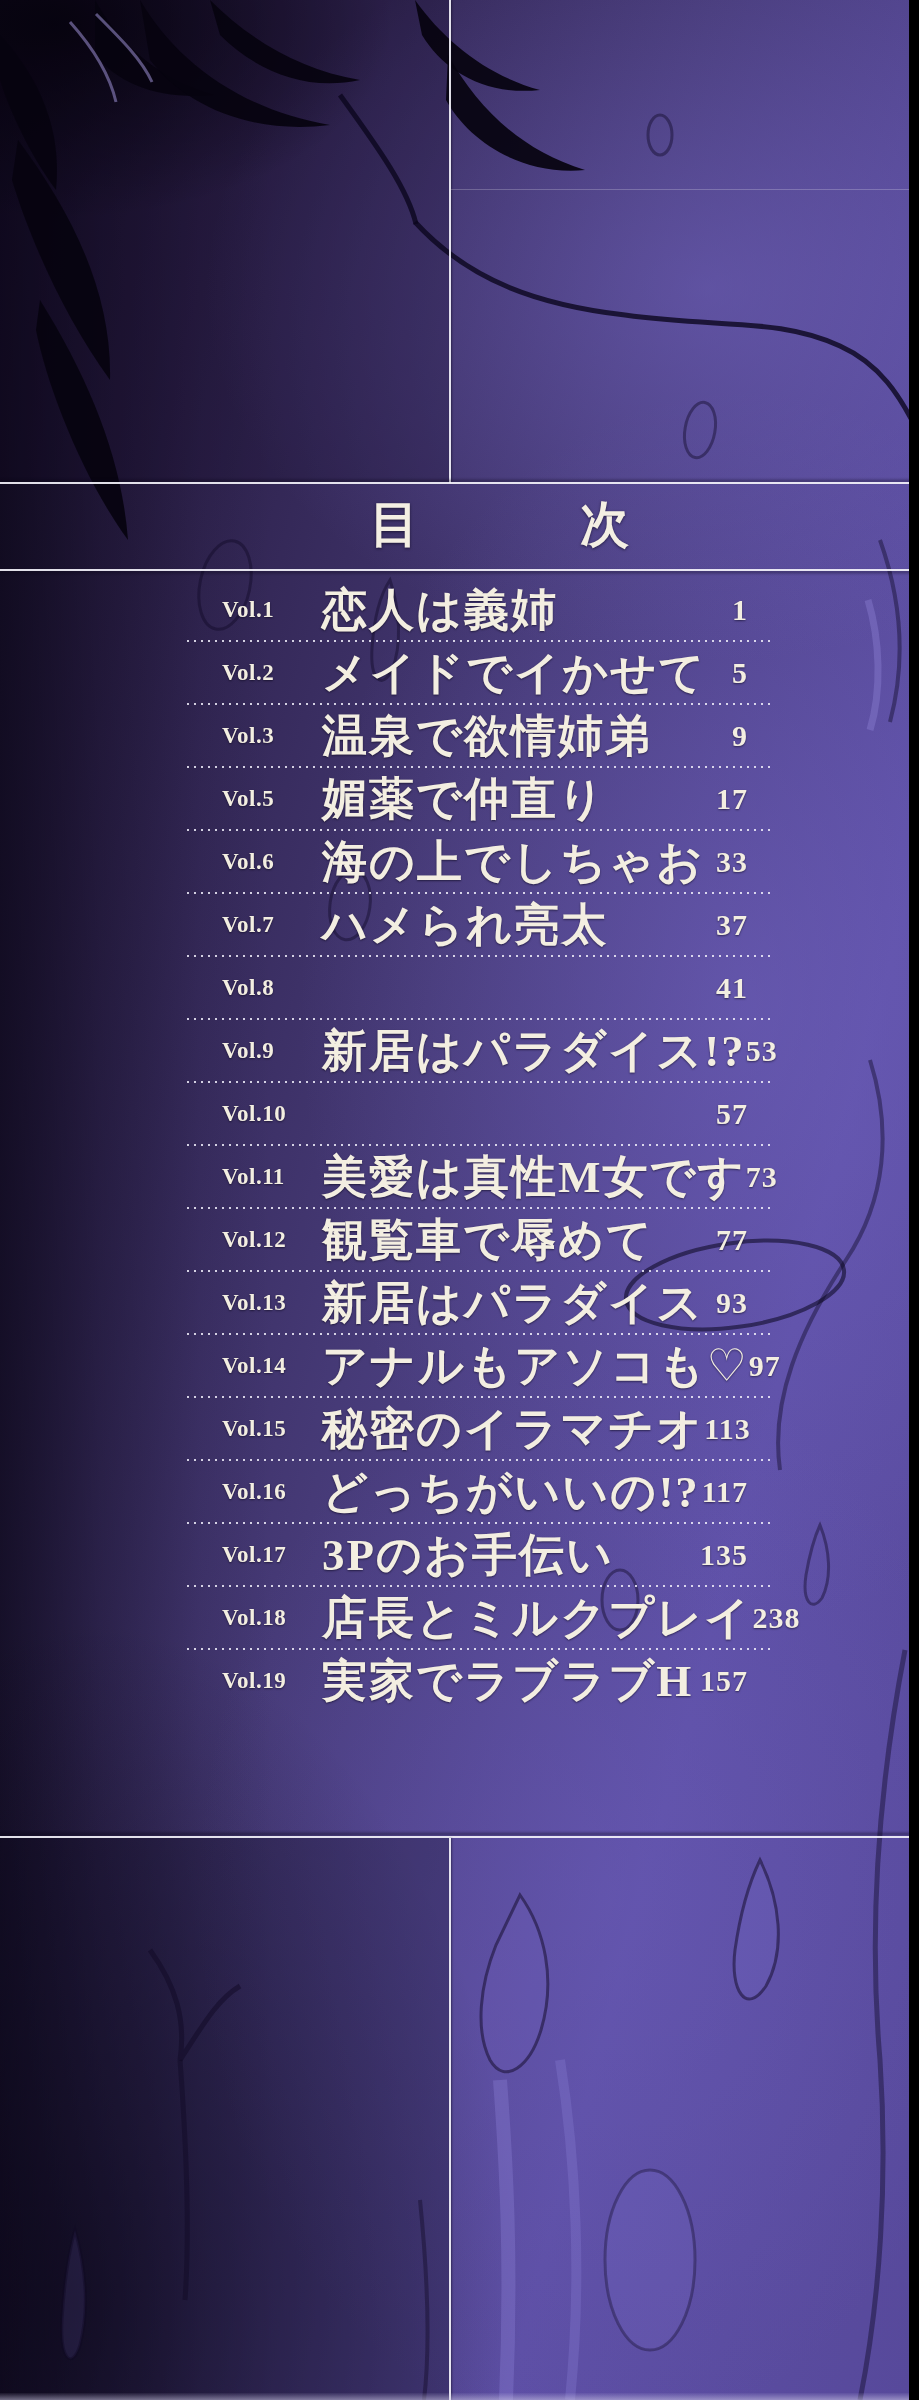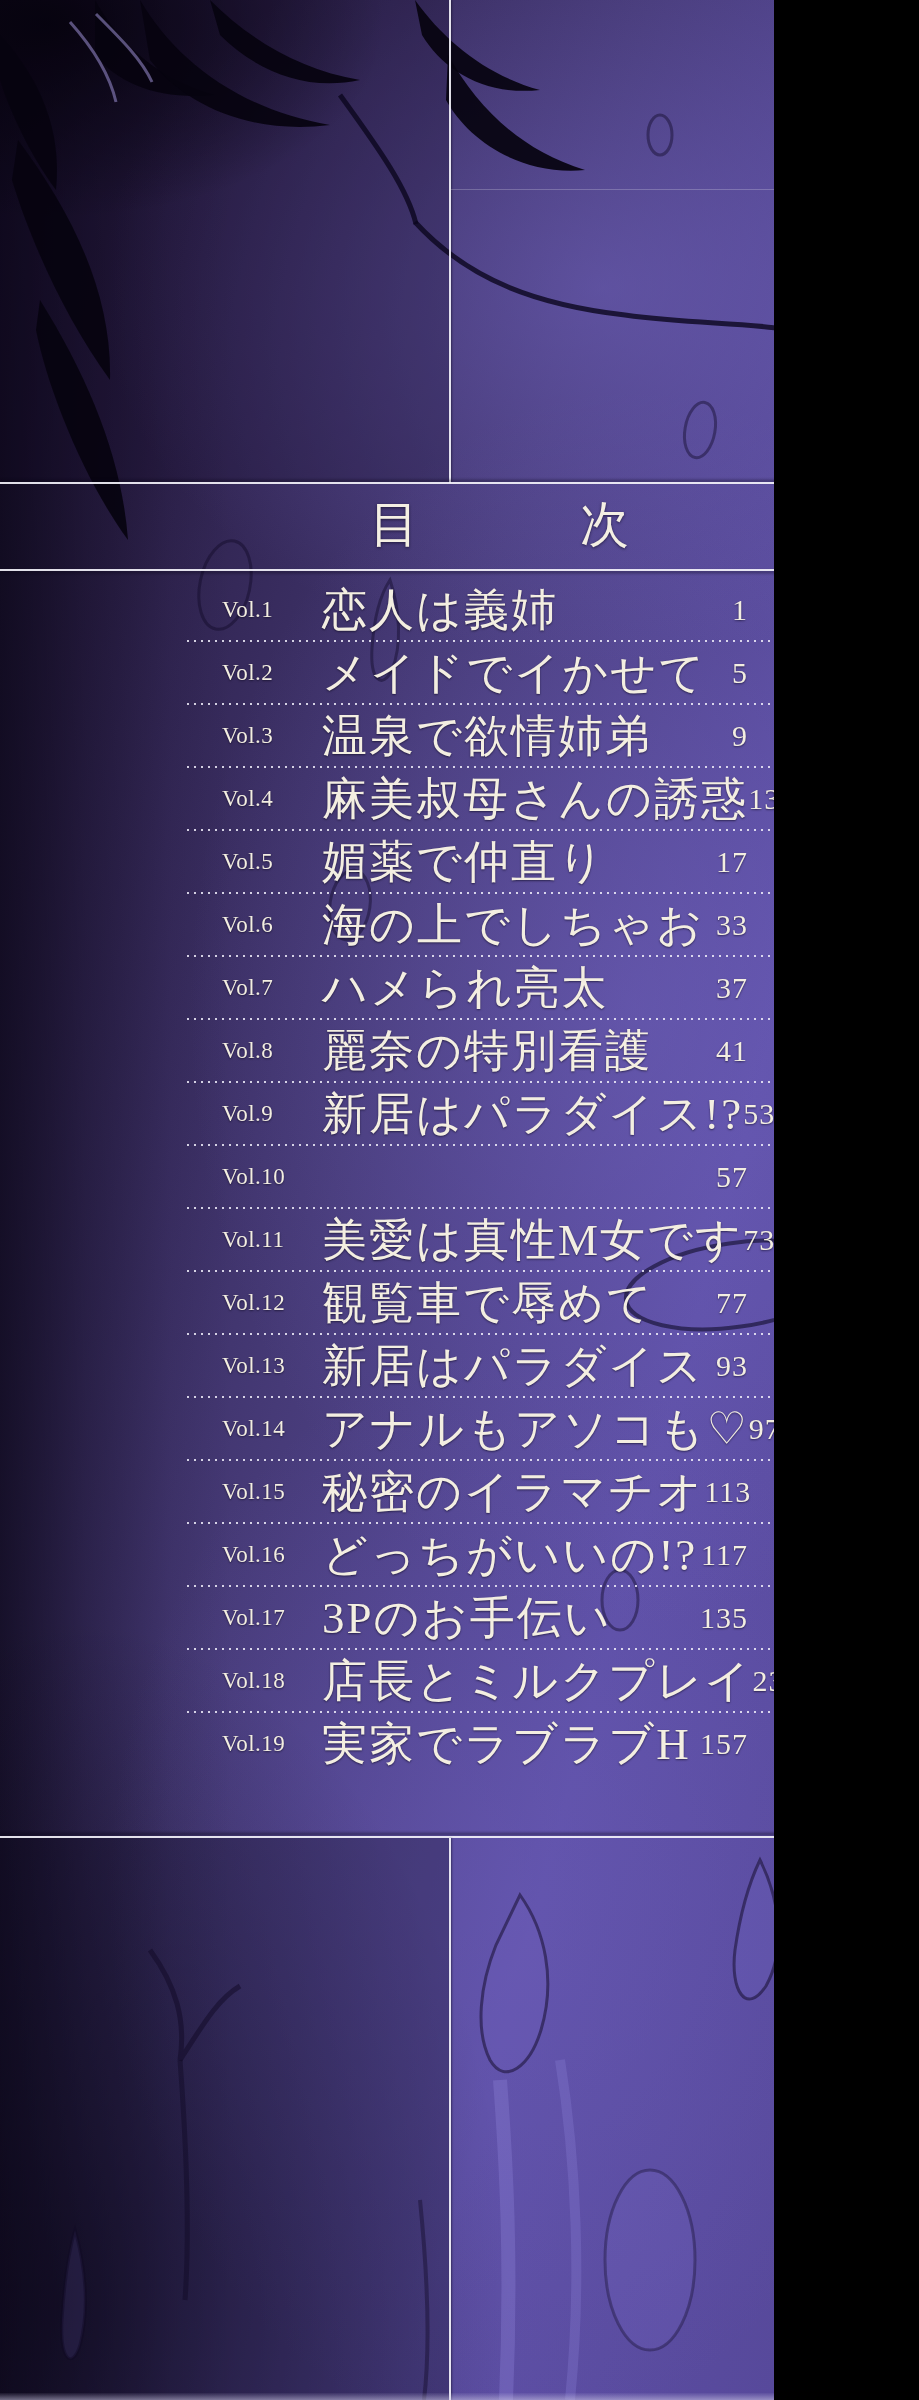--- a/index.html
+++ b/index.html
@@ -1,28 +1,29 @@
 <!DOCTYPE html>
 <html><head>
 <meta charset="utf-8">
 <style>
   html,body{margin:0;padding:0;background:#000;}
   #canvas{
     position:relative;
-    width:774px;height:2400px;
+    width:909px;height:2400px;
     overflow:hidden;
     font-family:"Liberation Serif","DejaVu Serif",serif;
     background:
       radial-gradient(ellipse 520px 300px at 6% 1%, rgba(4,2,10,0.92), transparent 65%),
       radial-gradient(ellipse 700px 520px at 78% 12%, rgba(122,108,205,0.45), transparent 72%),
       radial-gradient(ellipse 620px 860px at 82% 42%, rgba(118,104,200,0.42), transparent 72%),
       radial-gradient(ellipse 560px 760px at 66% 79%, rgba(110,96,190,0.38), transparent 72%),
       radial-gradient(ellipse 640px 980px at 8% 96%, rgba(8,4,18,0.62), transparent 70%),
       linear-gradient(90deg, rgba(10,6,22,0.72) 0%, rgba(10,6,22,0.34) 11%, rgba(10,6,22,0.08) 22%, transparent 30%),
       linear-gradient(105deg, #1d1431 0%, #2c2049 18%, #463a77 46%, #5d4fa5 74%, #57499b 100%);
+    font-weight: bold;
   }
   .artwork{position:absolute;left:0;top:0;z-index:1;}
   
   .rule{position:absolute;z-index:3;background:rgba(243,242,250,0.92);}
   .rule-v-top{left:449px;top:0;width:2px;height:483px;box-shadow:1px 0 2px rgba(8,4,20,0.45);}
   .rule-h-seam{left:451px;top:189px;width:468px;height:1px;background:rgba(255,255,255,0.22);box-shadow:none;}
   .rule-band-top{left:0;top:482px;width:919px;height:2px;box-shadow:0 -2px 3px rgba(8,4,20,0.5);}
   .rule-band-bottom{left:0;top:569px;width:919px;height:2px;box-shadow:0 2px 3px rgba(8,4,20,0.5);}
   .rule-h-bottom{left:0;top:1836px;width:919px;height:2px;box-shadow:0 -3px 3px rgba(8,4,20,0.55);}
   .rule-v-bottom{left:449px;top:1838px;width:2px;height:562px;box-shadow:1px 0 2px rgba(8,4,20,0.45);}
@@ -128,42 +129,36 @@
       <span class="toc-vol">Vol.2</span>
       <span class="toc-title">メイドでイかせて</span>
       <span class="toc-page">5</span>
     </div>
     <div class="toc-row">
       <span class="toc-vol">Vol.3</span>
       <span class="toc-title">温泉で欲情姉弟</span>
       <span class="toc-page">9</span>
     </div>
     <div class="toc-row">
-      <span class="toc-vol">Vol.4</span>
-      <span class="toc-title">麻美叔母さんの誘惑</span>
-      <span class="toc-page">13</span>
-    </div>
-    <div class="toc-row">
       <span class="toc-vol">Vol.5</span>
       <span class="toc-title">媚薬で仲直り</span>
       <span class="toc-page">17</span>
     </div>
     <div class="toc-row">
       <span class="toc-vol">Vol.6</span>
       <span class="toc-title">海の上でしちゃお</span>
       <span class="toc-page">33</span>
     </div>
     <div class="toc-row">
       <span class="toc-vol">Vol.7</span>
       <span class="toc-title">ハメられ亮太</span>
       <span class="toc-page">37</span>
     </div>
     <div class="toc-row">
       <span class="toc-vol">Vol.8</span>
-      <span class="toc-title">麗奈の特別看護</span>
       <span class="toc-page">41</span>
     </div>
     <div class="toc-row">
       <span class="toc-vol">Vol.9</span>
       <span class="toc-title">新居はパラダイス!?</span>
       <span class="toc-page">53</span>
     </div>
     <div class="toc-row">
       <span class="toc-vol">Vol.10</span>
       <span class="toc-page">57</span>

